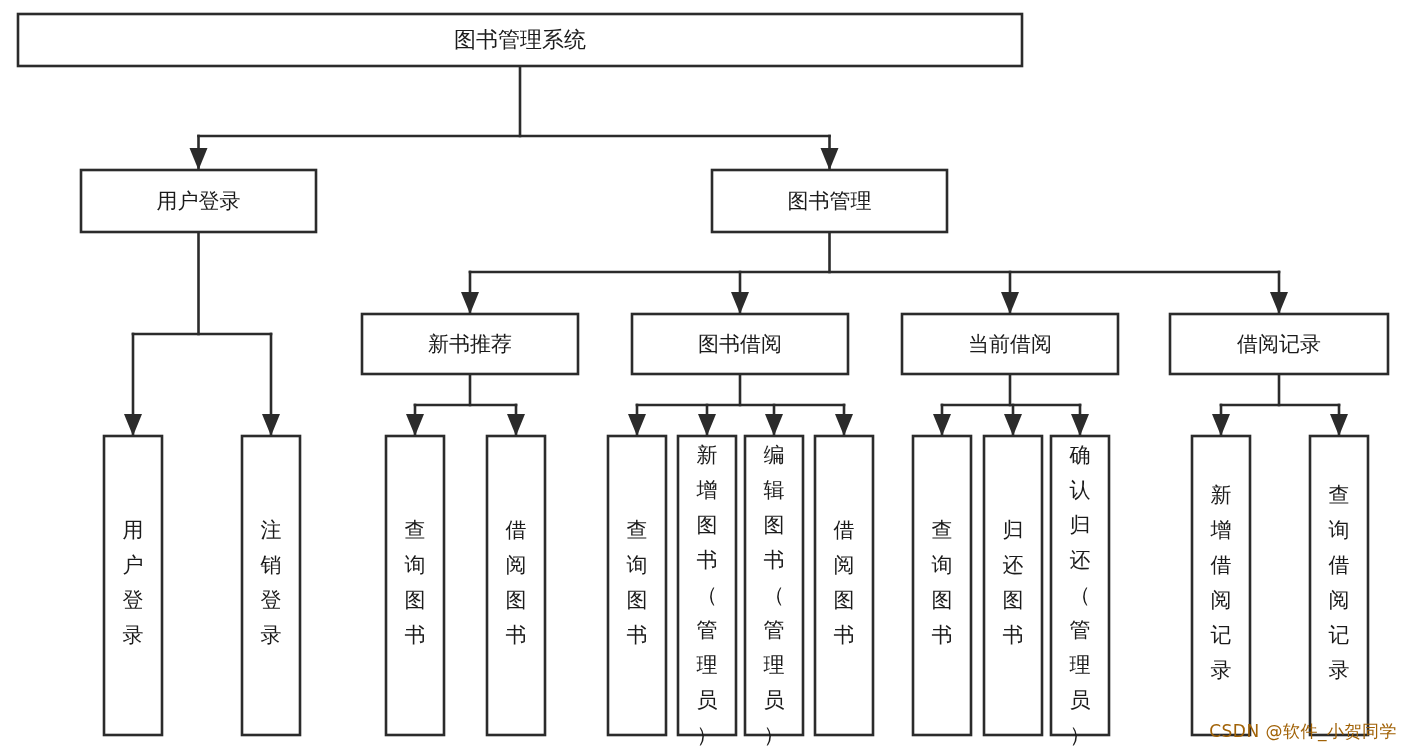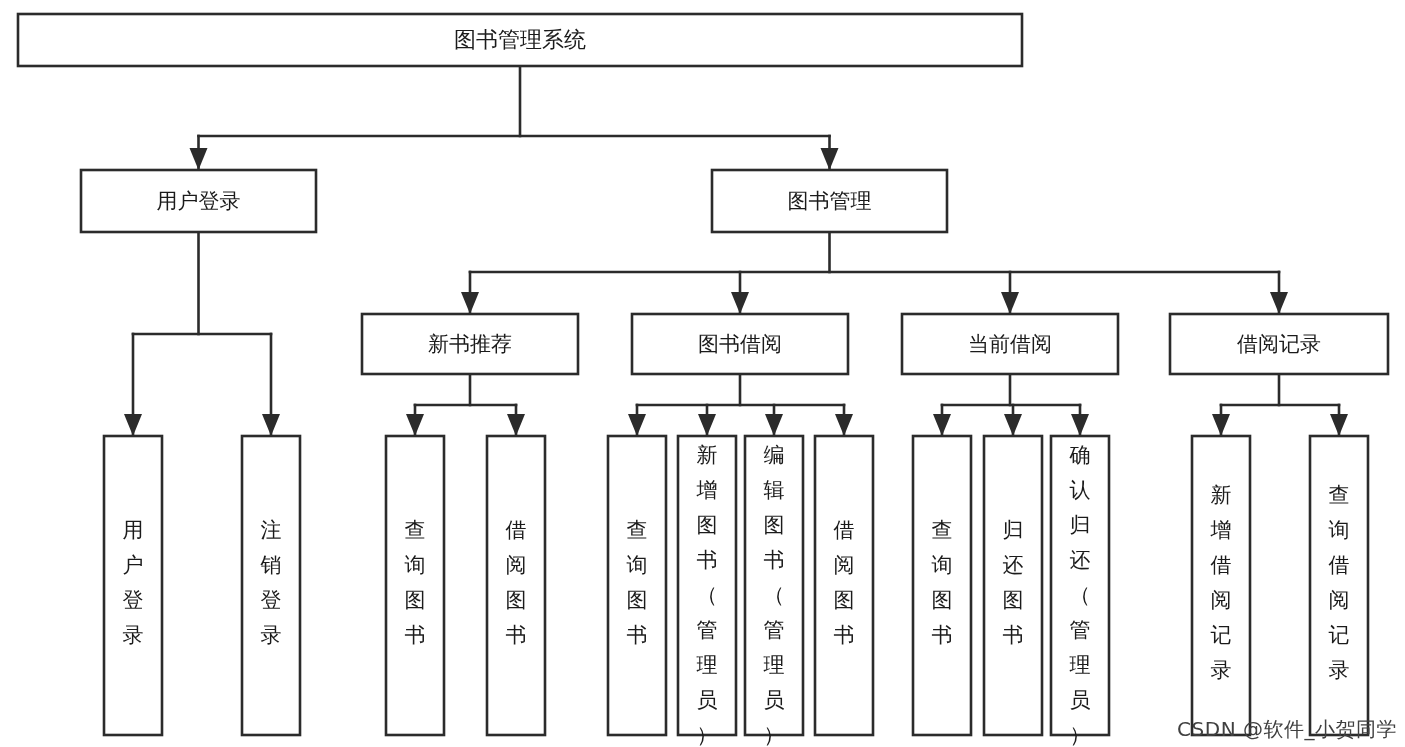--- a/index.html
+++ b/index.html
@@ -56,22 +56,22 @@
   }
   .arrow-head {
     fill: #2b2b2b;
     stroke: none;
   }
   #watermark {
     position: absolute;
     right: 8px;
     bottom: 4px;
     font-family: "DejaVu Sans", "Liberation Sans", sans-serif;
-    font-size: 20px;
-    color: #404040;
+    font-size: 17px;
+    color: #a16207;
     letter-spacing: 0.5px;
     white-space: nowrap;
     user-select: none;
   }
 </style>
 </head>
 <body>
 
 <div id="diagram-root">
   <svg id="diagram-svg" viewBox="0 0 1405 747" xmlns="http://www.w3.org/2000/svg">

